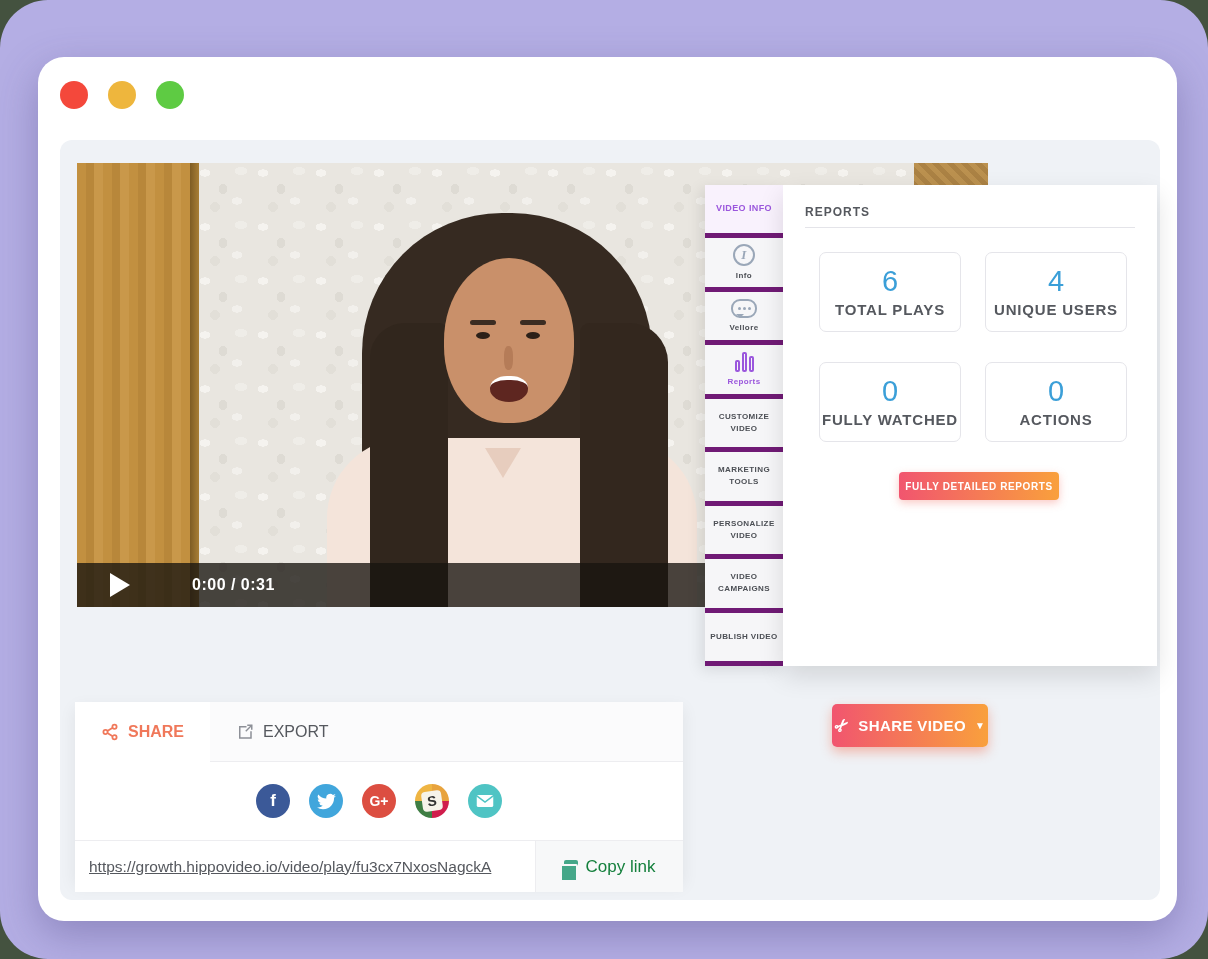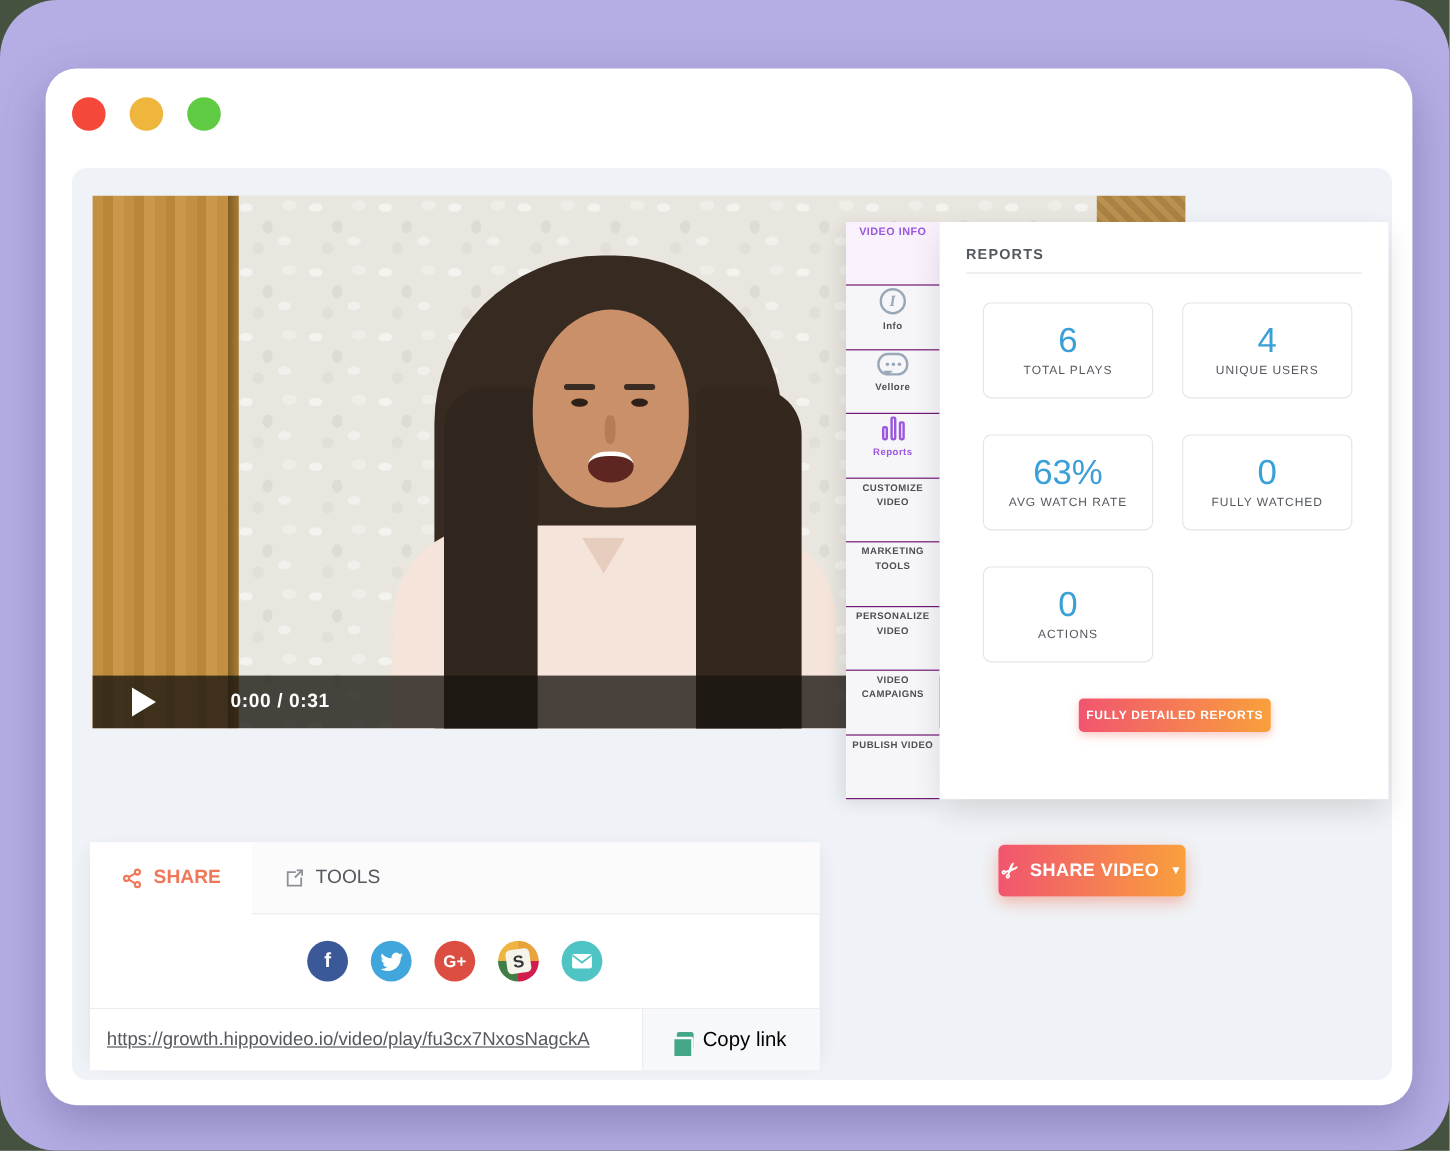--- a/index.html
+++ b/index.html
@@ -60,22 +60,22 @@
   .controls { position:absolute; left:0; bottom:0; width:100%; height:44px;
               background:rgba(24,20,15,.78); display:flex; align-items:center; }
   .play-btn { width:0; height:0; border-left:20px solid #fff; border-top:12px solid transparent;
               border-bottom:12px solid transparent; margin-left:33px; cursor:pointer; }
   .time { color:#fff; font-size:16px; font-weight:bold; letter-spacing:.5px; margin-left:62px; }
 
   
   .side-panel { position:absolute; left:667px; top:128px; width:78px; height:481px; z-index:3;
                 background:#f6f6f8; display:flex; flex-direction:column;
                 box-shadow:-4px 4px 14px rgba(0,0,0,.10); }
-  .side-item { flex:1; display:flex; flex-direction:column; align-items:center; justify-content:flex-start;
-               border-bottom:1px solid #701a75; cursor:pointer; text-align:center;
+  .side-item { flex:1; display:flex; flex-direction:column; align-items:center; justify-content:center;
+               border-bottom:5px solid #701a75; cursor:pointer; text-align:center;
                font-size:8px; font-weight:bold; color:#4c4f55; letter-spacing:.4px; line-height:1.5;
                text-transform:uppercase; padding:2px 4px; }
   .side-item.header { background:#f9f2fd; color:#9b57dd; font-size:9px; }
   .side-item.active { color:#9b57dd; }
   .side-ic { margin-bottom:4px; }
   .ic-info { width:22px; height:22px; border:2px solid #9aa7b8; border-radius:50%;
              color:#9aa7b8; font:italic bold 13px "Liberation Serif", serif;
              display:flex; align-items:center; justify-content:center; }
   .ic-comment { position:relative; width:26px; height:19px; border:2px solid #9aa7b8; border-radius:9px;
              display:flex; align-items:center; justify-content:center; gap:2px; }
@@ -90,21 +90,21 @@
   .reports { position:absolute; left:745px; top:128px; width:374px; height:481px; z-index:3;
              background:#ffffff; box-shadow:0 10px 24px rgba(0,0,0,.12); }
   .reports-title { margin:20px 22px 0; font-size:12px; font-weight:bold; color:#55585e; letter-spacing:1px; }
   .reports-divider { margin:8px 22px 0; border-bottom:1px solid #e4e4e9; }
   .stats { display:grid; grid-template-columns:142px 142px; column-gap:24px; row-gap:30px;
            margin:24px 0 0 36px; }
   .stat-card { height:80px; background:#fff; border:1px solid #e5e5ea; border-radius:7px;
                display:flex; flex-direction:column; align-items:center; justify-content:center; }
   .stat-value { font-size:29px; color:#3b9fd8; line-height:1.1; font-weight:normal; }
   .stat-value.small { font-size:19px; }
-  .stat-label { font-size:10px; font-weight:normal; color:#55585e; letter-spacing:.8px; margin-top:4px;
+  .stat-label { font-size:15px; font-weight:bold; color:#55585e; letter-spacing:.8px; margin-top:4px;
                 text-transform:uppercase; }
   .cta { display:block; margin:30px 0 0 116px; width:160px; height:28px; border:none; border-radius:4px;
          background:linear-gradient(90deg,#f1556f,#f9a03c); color:#fff; font-family:inherit;
          font-size:10px; font-weight:bold; letter-spacing:.6px; cursor:pointer;
          box-shadow:0 3px 8px rgba(241,100,90,.35); }
 
   
   .share-panel { position:absolute; left:37px; top:645px; width:608px; height:178px; z-index:2;
                  background:#fff; box-shadow:0 6px 16px rgba(0,0,0,.07); }
   .tab-row { display:flex; height:60px; }
@@ -116,21 +116,21 @@
   .soc { width:34px; height:34px; border-radius:50%; display:flex; align-items:center; justify-content:center;
          color:#fff; font-weight:bold; font-size:17px; cursor:pointer; }
   .soc.slack { background:conic-gradient(#e8a33d 0 25%, #d01d4c 25% 50%, #3f7e44 50% 75%, #efb543 75% 100%); color:#fff; }
   .soc.slack span { background:#f6f3ea; color:#333; width:20px; height:20px; border-radius:4px;
          display:flex; align-items:center; justify-content:center; font-size:14px; transform:rotate(-8deg); }
   .url-row { display:flex; height:52px; border-top:1px solid #ededf0; }
   .url-input { flex:1; border:none; outline:none; background:#fff; padding:0 14px; color:#55585e;
                font-size:15.5px; font-family:inherit;text-decoration:underline; }
   .copy-box { width:148px; background:#f7f8f9; border-left:1px solid #ededf0; display:flex;
               align-items:center; justify-content:center; gap:8px; cursor:pointer;
-              color:#000000; font-size:17px; }
+              color:#15803d; font-size:17px; }
   .ic-copy { position:relative; width:14px; height:14px; background:#45a789; border-radius:2px; }
   .ic-copy:before { content:""; position:absolute; left:-4px; top:4px; width:14px; height:14px;
               background:#45a789; border:2px solid #f7f8f9; border-radius:2px; }
 
   
   .edit-btn { position:absolute; left:794px; top:647px; width:156px; height:43px; z-index:2;
               border:none; border-radius:5px; background:linear-gradient(90deg,#f1556f,#f9a03c);
               color:#fff; font-family:inherit; font-size:15px; font-weight:bold; letter-spacing:.4px;
               display:flex; align-items:center; justify-content:center; gap:9px; cursor:pointer;
               box-shadow:0 5px 12px rgba(242,110,80,.45); }
@@ -227,24 +227,20 @@
       <div class="stats">
         <div class="stat-card">
           <div class="stat-value">6</div>
           <div class="stat-label">TOTAL PLAYS</div>
         </div>
         <div class="stat-card">
           <div class="stat-value">4</div>
           <div class="stat-label">UNIQUE USERS</div>
         </div>
         <div class="stat-card">
-          <div class="stat-value">63%</div>
-          <div class="stat-label">AVG WATCH RATE</div>
-        </div>
-        <div class="stat-card">
           <div class="stat-value">0</div>
           <div class="stat-label">FULLY WATCHED</div>
         </div>
         <div class="stat-card">
           <div class="stat-value">0</div>
           <div class="stat-label">ACTIONS</div>
         </div>
       </div>
       <button class="cta">FULLY DETAILED REPORTS</button>
     </div>
@@ -265,21 +261,21 @@
         </div>
         <div class="tab-rest">
           <div class="tab inactive">
             <svg width="18" height="18" viewBox="0 0 24 24">
               <g fill="none" stroke="#8d9097" stroke-width="2">
                 <path d="M14 5H5v15h15v-9"></path>
                   <path d="M13 11 21 3"></path>
                   <path d="M15 3h6v6"></path>
               </g>
             </svg>
-            <span>TOOLS</span>
+            <span>EXPORT</span>
           </div>
         </div>
       </div>
       <div class="socials">
         <div class="soc" style="background:#3b5998">
           <span>f</span>
         </div>
         <div class="soc" style="background:#41a6dc">
           <svg width="19" height="19" viewBox="0 0 24 24" fill="#ffffff">
             <path d="M23.9 4.6c-.9.4-1.8.65-2.8.77 1-.6 1.8-1.57 2.16-2.72-.95.56-2 .96-3.13 1.18A4.92 4.92 0 0 0 11.8 8.3 13.97 13.97 0 0 1 1.67 3.15 4.92 4.92 0 0 0 3.2 9.72a4.9 4.9 0 0 1-2.23-.61v.06c0 2.38 1.7 4.37 3.95 4.82a4.94 4.94 0 0 1-2.21.09 4.93 4.93 0 0 0 4.6 3.42A9.87 9.87 0 0 1 0 19.54a13.94 13.94 0 0 0 7.55 2.21c9.05 0 14-7.5 14-13.99v-.63c.96-.69 1.8-1.56 2.35-2.53z"></path>

